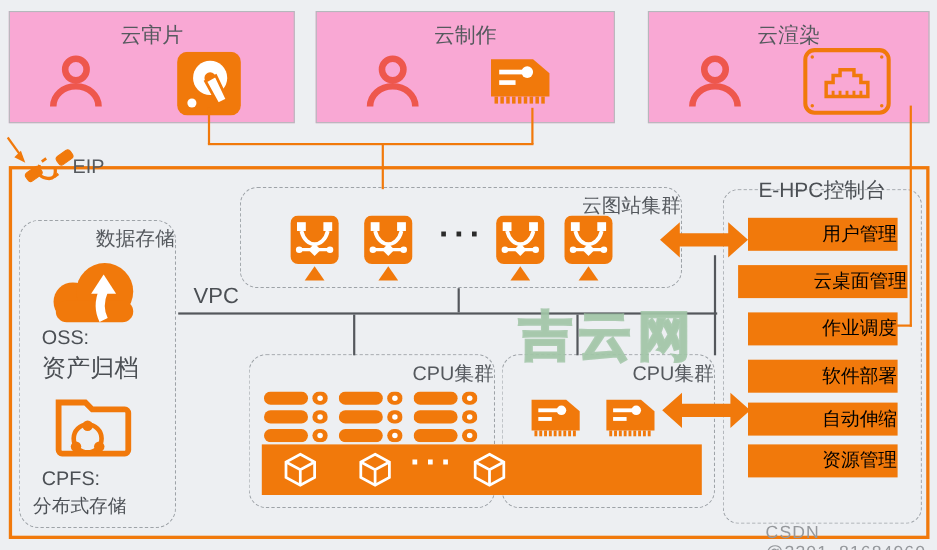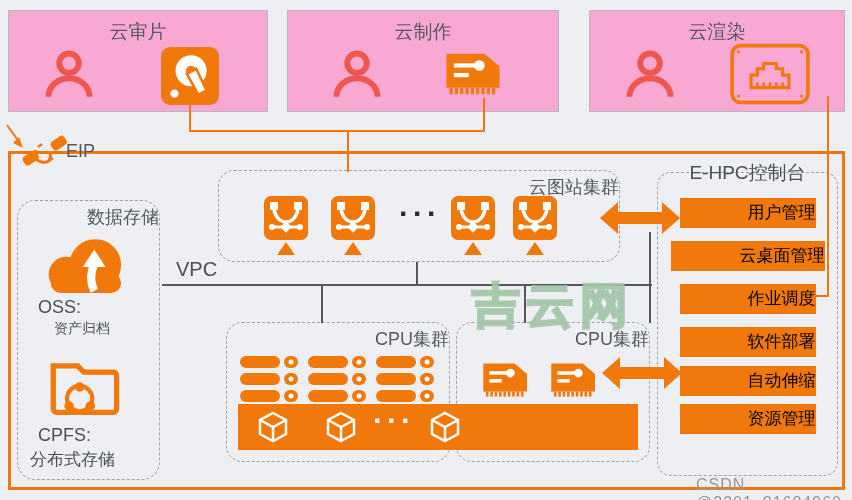--- a/index.html
+++ b/index.html
@@ -34,21 +34,21 @@
   .dashbox { position:absolute; border:1.5px dashed #9ea3a8; border-radius:18px; z-index:1; }
   #storage   { left:17px;  top:200px; width:143px; height:280px; }
   #wscluster { left:218px; top:170px; width:402px; height:92px;  border-radius:16px; }
   #cpubox    { left:226px; top:322px; width:224px; height:140px; border-radius:16px; }
   #gpubox    { left:456px; top:322px; width:194px; height:140px; border-radius:16px; }
   #console   { left:657px; top:172px; width:181px; height:304px; border-radius:14px; }
   .box-title { position:absolute; top:4px; left:0; width:100%; text-align:right; font-size:18px; color:#55595e; }
   
   #oss-icon  { position:absolute; left:24px; top:34px; }
   #oss-line1 { position:absolute; left:20px; top:96px;  font-size:18px; }
-  #oss-line2 { position:absolute; left:36px; top:119px; font-size:14px; }
+  #oss-line2 { position:absolute; left:20px; top:119px; font-size:22px; }
   #cpfs-icon { position:absolute; left:30px; top:152px; }
   #cpfs-line1{ position:absolute; left:20px; top:224px; font-size:18px; }
   #cpfs-line2{ position:absolute; left:12px; top:247px; font-size:17px; }
   
   .mon { position:absolute; top:25px; }
   #mon1{left:45px} #mon2{left:112px} #mon3{left:232px} #mon4{left:294px}
   #ws-dots { position:absolute; left:170px; top:26px; width:62px; text-align:center; font-size:30px; font-weight:bold; color:#2b2b2b; letter-spacing:4px; }
   
   #vpc-label { position:absolute; left:176px; top:258px; font-size:20px; color:#4b4f54; z-index:2; }
   .gline { position:absolute; background:#54575c; z-index:2; }

